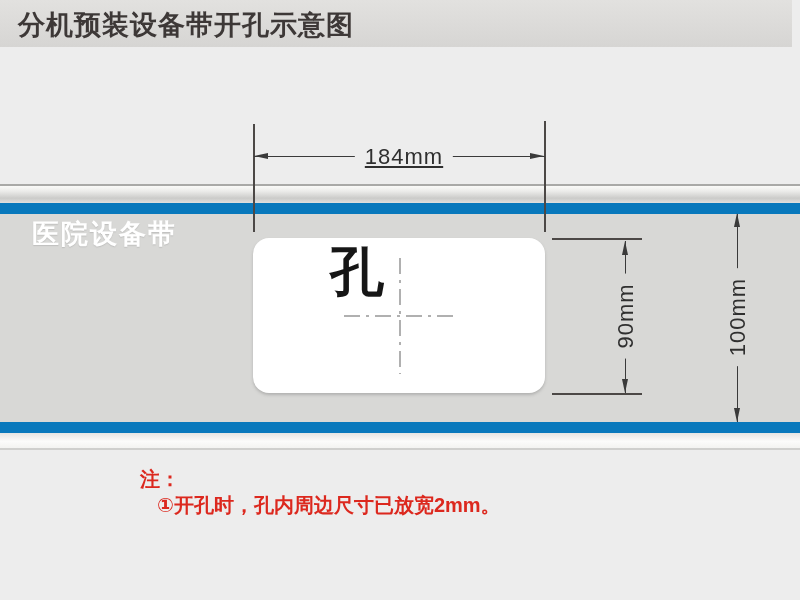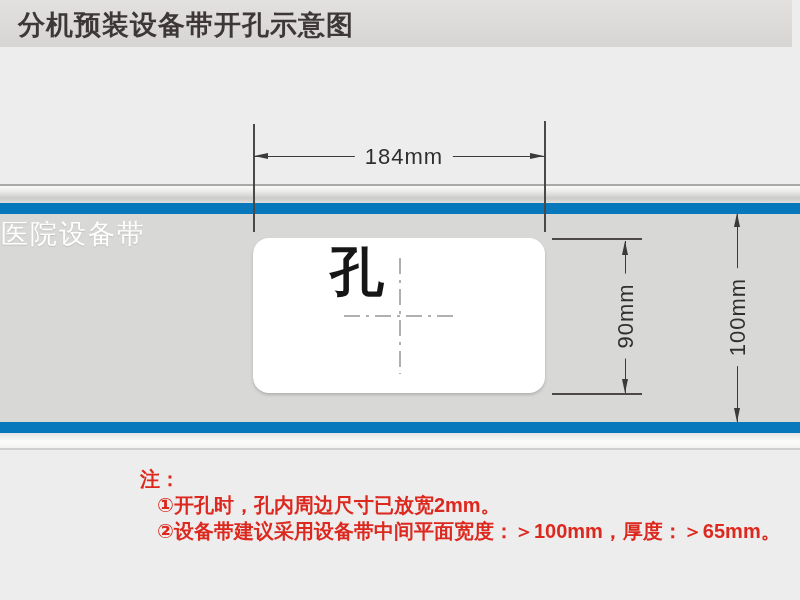--- a/index.html
+++ b/index.html
@@ -30,22 +30,22 @@
   }
   .band-blue-top{position:absolute;left:0;top:19px;width:100%;height:11px;}
   .band-face{position:absolute;left:0;top:30px;width:100%;height:208px;background:#d8d8d6;}
   .band-blue-bottom{position:absolute;left:0;top:238px;width:100%;height:11px;}
   .band-bottom-highlight{
     position:absolute;left:0;top:249px;width:100%;height:15px;
     background:linear-gradient(to bottom,#e4e4e2 0%,#fbfbfa 55%,#f3f3f1 100%);
   }
   .band-bottom-edge{position:absolute;left:0;top:264px;width:100%;height:2px;background:#cfcfcd;}
   .band-label{
-    position:absolute;left:1px;top:216px;
-    font-size:27px;font-weight:normal;color:#ffffff;letter-spacing:2px;
+    position:absolute;left:32px;top:216px;
+    font-size:27px;font-weight:bold;color:#ffffff;letter-spacing:2px;
     text-shadow:0 1px 1px rgba(120,120,120,0.25);
     white-space:nowrap;
   }
 
   
   .hole-rect{
     position:absolute;left:253px;top:238px;width:292px;height:155px;
     background:#ffffff;border-radius:16px;
     box-shadow:0 2px 3px rgba(110,110,110,0.35);
   }
@@ -111,21 +111,21 @@
   <div class="hole-label">孔</div>
   <div class="centerline-v"></div>
   <div class="centerline-h"></div>
 
   <div>
     <div class="ext-v" style="left:253px;top:124px;height:108px;"></div>
     <div class="ext-v" style="left:544px;top:121px;height:111px;"></div>
     <div class="dim-h" style="left:254px;top:156px;width:291px;"></div>
     <div class="arr arr-left" style="left:254px;top:153px;"></div>
     <div class="arr arr-right" style="left:530px;top:153px;"></div>
-    <div class="dim-label" style="left:404px;top:157px;">184mm</div>
+    <div class="dim-label" style="left:404px;top:157px;text-decoration:underline;">184mm</div>
   </div>
 
   <div>
     <div class="ext-h" style="left:552px;top:238px;width:90px;"></div>
     <div class="ext-h" style="left:552px;top:393px;width:90px;"></div>
     <div class="dim-v" style="left:625px;top:241px;height:152px;"></div>
     <div class="arr arr-up" style="left:622px;top:241px;"></div>
     <div class="arr arr-down" style="left:622px;top:379px;"></div>
     <div class="dim-label dim-label-vert" style="left: 626px; top: 316px; background: rgb(216, 216, 214);">90mm</div>
   </div>
@@ -133,16 +133,15 @@
   <div>
     <div class="dim-v" style="left:737px;top:214px;height:208px;"></div>
     <div class="arr arr-up" style="left:734px;top:213px;"></div>
     <div class="arr arr-down" style="left:734px;top:408px;"></div>
     <div class="dim-label dim-label-vert" style="left: 738px; top: 317px; background: rgb(216, 216, 214);">100mm</div>
   </div>
 
   <div class="notes" style="color: rgb(220, 40, 30);">
     <div class="notes-heading">注：</div>
     <div class="note-line">①开孔时，孔内周边尺寸已放宽2mm。</div>
-    <div class="note-line">②设备带建议采用设备带中间平面宽度：＞100mm，厚度：＞65mm。</div>
   </div>
 
 </div>
 
 </body></html>

